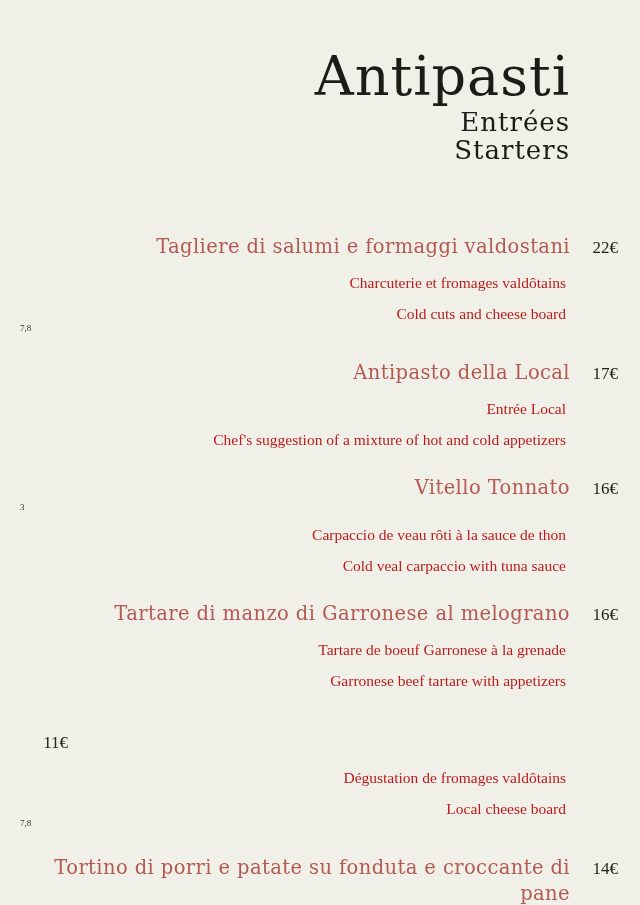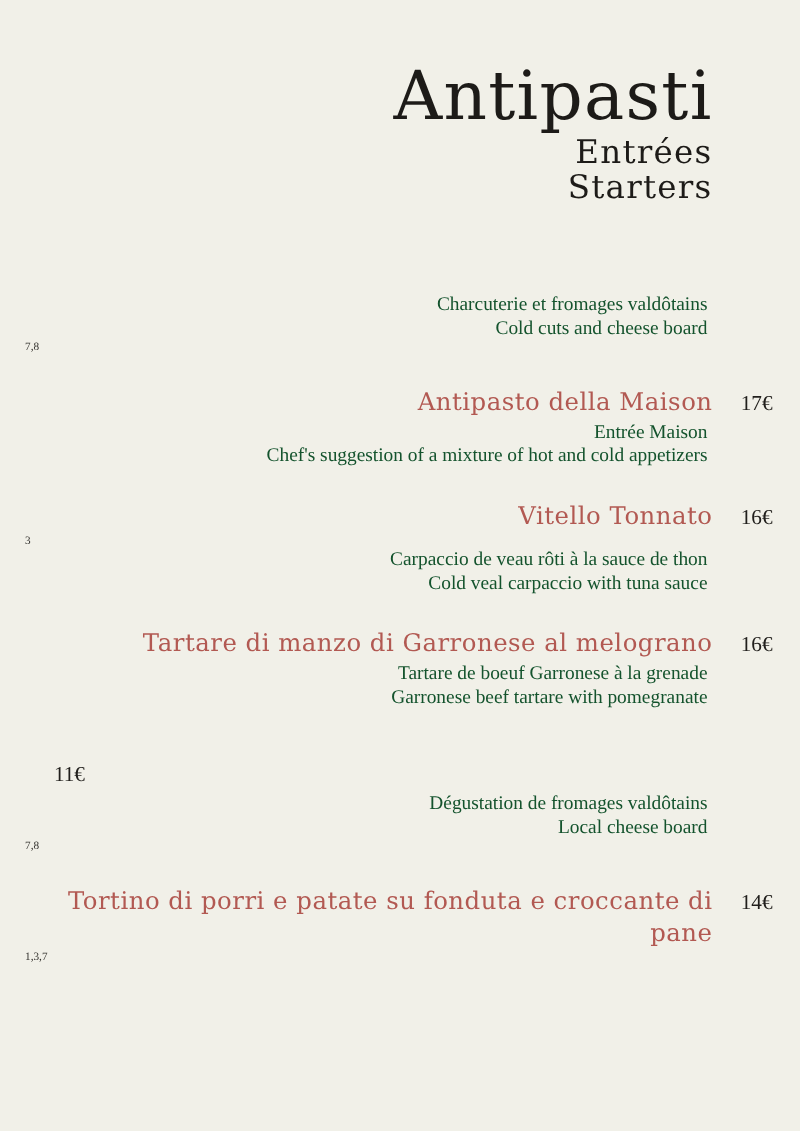--- a/index.html
+++ b/index.html
@@ -60,21 +60,22 @@
     text-align: right;
     font-size: 17px;
     line-height: 26px;
     color: #211f1c;
   }
   .item-line {
     text-align: right;
     padding-right: 52px;
     font-size: 15.5px;
     line-height: 19px;
-    color: #14532d;
+    color: #b91c1c;
+    margin-top: 12px;
   }
   .item-allergens {
     text-align: left;
     padding-right: 60px;
     font-size: 9px;
     line-height: 11px;
     color: #33312d;
   }
 </style>
 </head>
@@ -84,51 +85,55 @@
 
   <header class="menu-header">
     <h1 class="menu-title">Antipasti</h1>
     <div class="menu-subtitle">Entrées</div>
     <div class="menu-subtitle">Starters</div>
   </header>
 
   <main>
 
     <section class="menu-item">
+      <div class="item-head">
+        <span class="item-name">Tagliere di salumi e formaggi valdostani</span>
+        <span class="item-price">22€</span>
+      </div>
       <div class="item-line">Charcuterie et fromages valdôtains</div>
       <div class="item-line">Cold cuts and cheese board</div>
       <div class="item-allergens">7,8</div>
     </section>
 
     <section class="menu-item">
       <div class="item-head">
-        <span class="item-name">Antipasto della Maison</span>
+        <span class="item-name">Antipasto della Local</span>
         <span class="item-price">17€</span>
       </div>
-      <div class="item-line">Entrée Maison</div>
+      <div class="item-line">Entrée Local</div>
       <div class="item-line">Chef's suggestion of a mixture of hot and cold appetizers</div>
     </section>
 
     <section class="menu-item">
       <div class="item-head">
         <span class="item-name">Vitello Tonnato</span>
         <span class="item-price">16€</span>
       </div>
       <div class="item-allergens">3</div>
       <div class="item-line">Carpaccio de veau rôti à la sauce de thon</div>
       <div class="item-line">Cold veal carpaccio with tuna sauce</div>
     </section>
 
     <section class="menu-item">
       <div class="item-head">
         <span class="item-name">Tartare di manzo di Garronese al melograno</span>
         <span class="item-price">16€</span>
       </div>
       <div class="item-line">Tartare de boeuf Garronese à la grenade</div>
-      <div class="item-line">Garronese beef tartare with pomegranate</div>
+      <div class="item-line">Garronese beef tartare with appetizers</div>
     </section>
 
     <section class="menu-item">
       <div class="item-head">
         <span class="item-price">11€</span>
       </div>
       <div class="item-line">Dégustation de fromages valdôtains</div>
       <div class="item-line">Local cheese board</div>
       <div class="item-allergens">7,8</div>
     </section>

